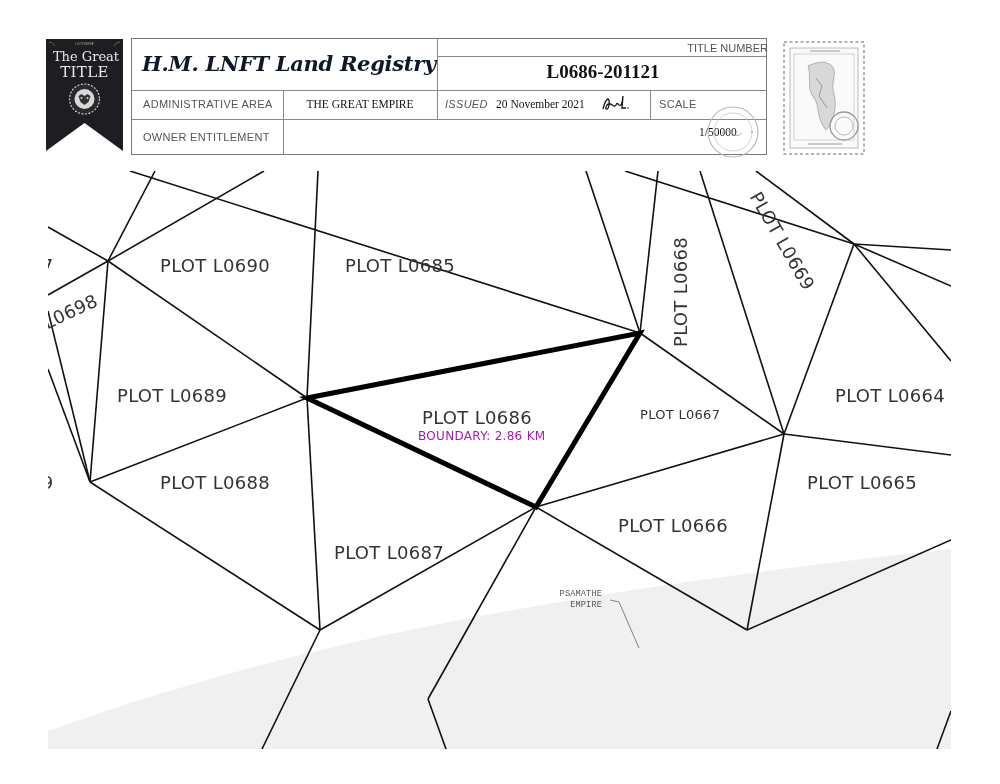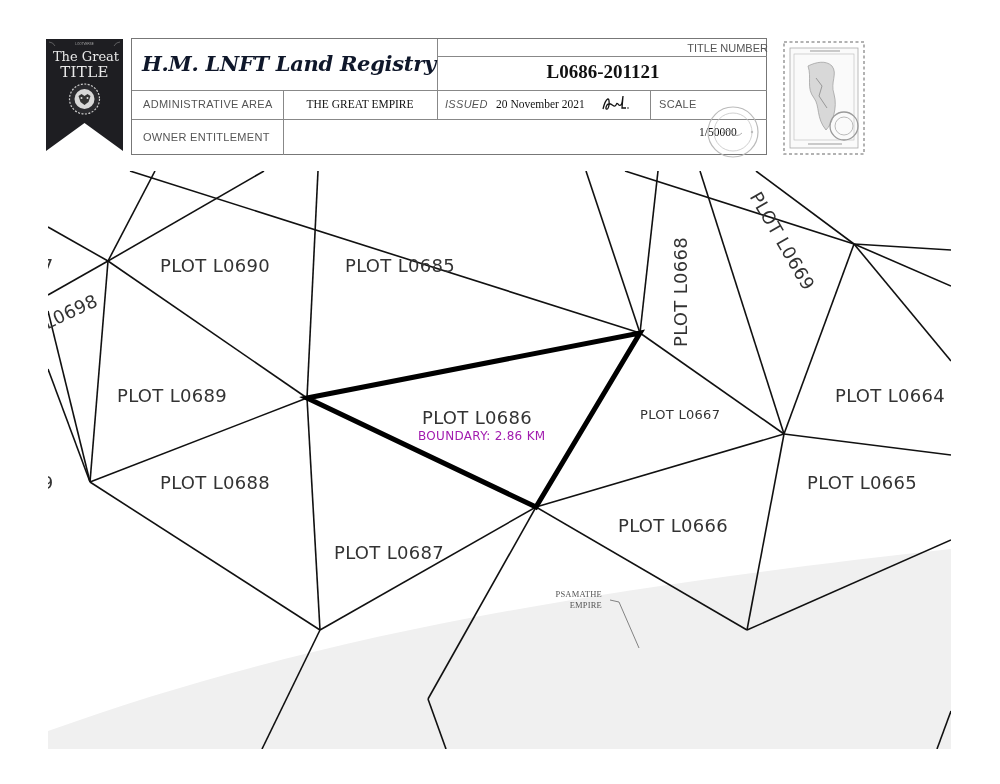--- a/index.html
+++ b/index.html
@@ -27,21 +27,21 @@
   
   .stamp { position:absolute; left:780px; top:38px; width:88px; height:120px; }
   .seal { position:absolute; left:706px; top:105px; width:54px; height:54px; }
 
   
   .map { position:absolute; left:48px; top:171px; width:903px; height:578px; overflow:hidden; }
   .map svg { position:absolute; left:0; top:0; }
   .plot-label { position:absolute; white-space:nowrap; font-family:"DejaVu Sans", sans-serif; color:#333; font-size:18px; letter-spacing:0.3px; }
   .plot-label.small { font-size:13px; }
   .sub-label { position:absolute; white-space:nowrap; font-family:"DejaVu Sans", sans-serif; color:#a21caf; font-size:12px; letter-spacing:0.3px; }
-  .region-label { position:absolute; font-family:Liberation Serif, serif; color:#555; font-size:8.5px; line-height:11px; text-align:right; letter-spacing:0.2px; }
+  .region-label { position:absolute; font-family:Liberation Mono, monospace; color:#555; font-size:8.5px; line-height:11px; text-align:right; letter-spacing:0.2px; }
 </style>
 </head>
 <body>
 
 <div class="logo">
   <svg width="77" height="112" viewBox="0 0 77 112">
     <path d="M0 0 H77 V112 L38.5 84 L0 112 Z" fill="#1e1e22"></path>
     <path d="M3 3 q4 0 6 4 M74 3 q-4 0 -6 4" stroke="#888" stroke-width="0.6" fill="none"></path>
     <g transform="translate(38.5,60)">
       <circle r="15" fill="#2a2a2e" stroke="#ccc" stroke-width="1.2" stroke-dasharray="2 1.5"></circle>

